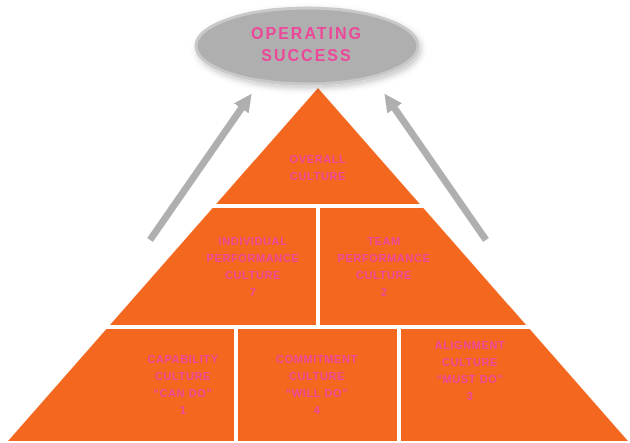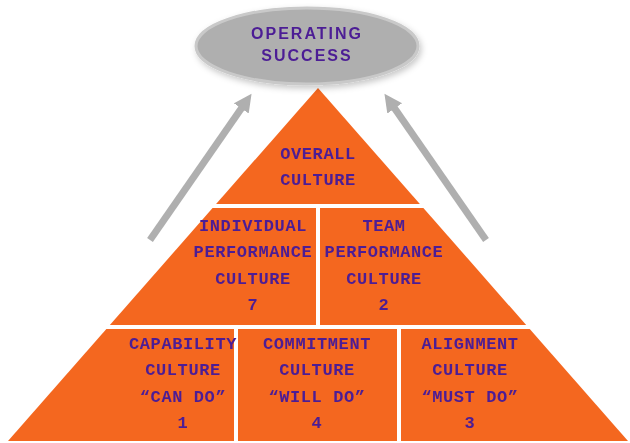--- a/index.html
+++ b/index.html
@@ -15,36 +15,35 @@
     background: #ffffff;
     overflow: hidden;
   }
   .canvas svg {
     position: absolute;
     inset: 0;
   }
   .label {
     position: absolute;
     transform: translate(-50%, -50%);
-    color: #4c1d95;
+    color: #ec4899;
     font-weight: 700;
     text-align: center;
     white-space: pre-line;
     pointer-events: none;
   }
   .ellipse-label {
     font-size: 16px;
     letter-spacing: 2px;
     line-height: 1.35;
   }
   .cell-label {
-    font-size: 17px;
+    font-size: 11px;
     letter-spacing: 0.6px;
     line-height: 1.55;
-    font-family: Liberation Mono, monospace;
   }
 </style>
 </head>
 <body>
 
 <div class="canvas">
 
   <svg width="630" height="443" viewBox="0 0 630 443">
     <defs>
       <marker id="arrowhead" markerUnits="userSpaceOnUse" markerWidth="20" markerHeight="20" refX="3" refY="9" orient="auto">
@@ -88,18 +87,18 @@
   <div class="label cell-label" style="left:159px; top:385px;margin-left:24px;">CAPABILITY
 CULTURE
 “CAN DO”
 1</div>
 
   <div class="label cell-label" style="left:317px; top:385px;">COMMITMENT
 CULTURE
 “WILL DO”
 4</div>
 
-  <div class="label cell-label" style="left:470px; top:385px;">ALIGNMENT
+  <div class="label cell-label" style="left:470px; top:371px;">ALIGNMENT
 CULTURE
 “MUST DO”
 3</div>
 
 </div>
 
 </body></html>

